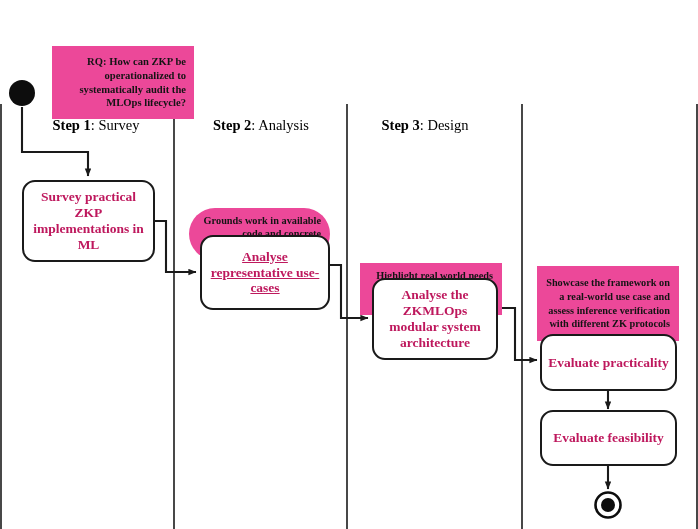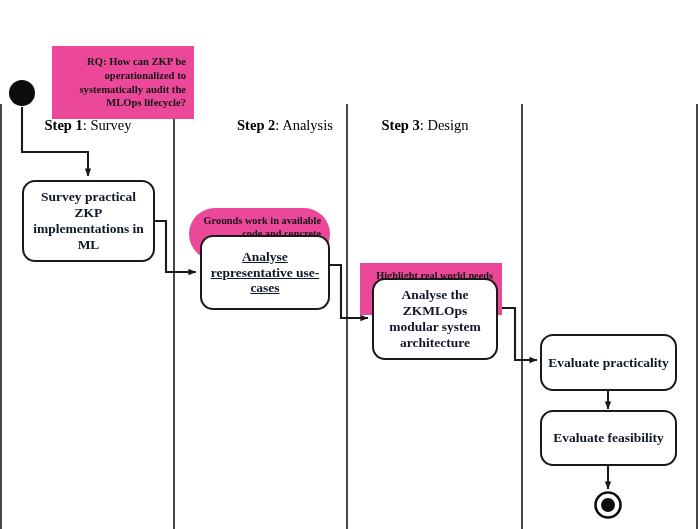--- a/index.html
+++ b/index.html
@@ -47,21 +47,21 @@
     background: #ffffff;
     border: 2.4px solid #1a1a1a;
     border-radius: 13px;
     display: flex;
     align-items: center;
     justify-content: center;
     text-align: center;
     font-weight: bold;
     font-size: 13.5px;
     line-height: 1.18;
-    color: #0f172a;
+    color: #be185d;
     padding: 2px 6px;
   }
   .node span {
     display: block;
   }
   
   .note {
     position: absolute;
     box-sizing: border-box;
     background: #ec4899;
@@ -121,45 +121,48 @@
     </g>
 
     <circle cx="22" cy="93" r="13" fill="#0d0d0d"></circle>
 
     <g>
       <circle cx="608" cy="505" r="12.5" fill="#ffffff" stroke="#0d0d0d" stroke-width="2.6"></circle>
       <circle cx="608" cy="505" r="7" fill="#0d0d0d"></circle>
     </g>
   </svg>
 
-  <div class="lane-title" style="left:2px;  top:118px; width:172px;">
+  <div class="lane-title" style="left:2px;  top:118px; width:172px;padding-left:8px;">
     <span class="step-word">Step 1</span><span class="step-name">: </span><span class="step-name">Survey</span>
   </div>
 
-  <div class="lane-title" style="left:175px; top:118px; width:172px;margin-left:24px;">
+  <div class="lane-title" style="left:175px; top:118px; width:172px;">
     <span class="step-word">Step 2</span><span class="step-name">: </span><span class="step-name">Analysis</span>
   </div>
 
   <div class="lane-title" style="left:348px; top:118px; width:154px;">
     <span class="step-word">Step 3</span><span class="step-name">: </span><span class="step-name">Design</span>
   </div>
 
 
   <div class="note rq" style="left:52px; top:2px; width:142px; height:73px;">
     <span>RQ: How can ZKP be operationalized to systematically audit the MLOps lifecycle?</span>
   </div>
 
   <div class="note" style="left:189px; top:164px; width:141px; height:52px;border-radius:26px;">
     <span>Grounds work in available code and concrete cryptographic backends</span>
   </div>
 
   <div class="note" style="left:360px; top:219px; width:142px; height:52px;">
     <span>Highlight real world needs and defines main verification steps</span>
   </div>
 
+  <div class="note" style="left:537px; top:222px; width:142px; height:75px;">
+    <span>Showcase the framework on a real-world use case and assess inference verification with different ZK protocols</span>
+  </div>
 
   <div class="node" style="left:22px; top:180px; width:133px; height:82px;">
     <span>Survey practical ZKP implementations in ML</span>
   </div>
 
   <div class="node" style="left:200px; top:235px; width:130px; height:75px;text-decoration:underline;">
     <span>Analyse representative use-cases</span>
   </div>
 
   <div class="node" style="left:372px; top:278px; width:126px; height:82px;">

